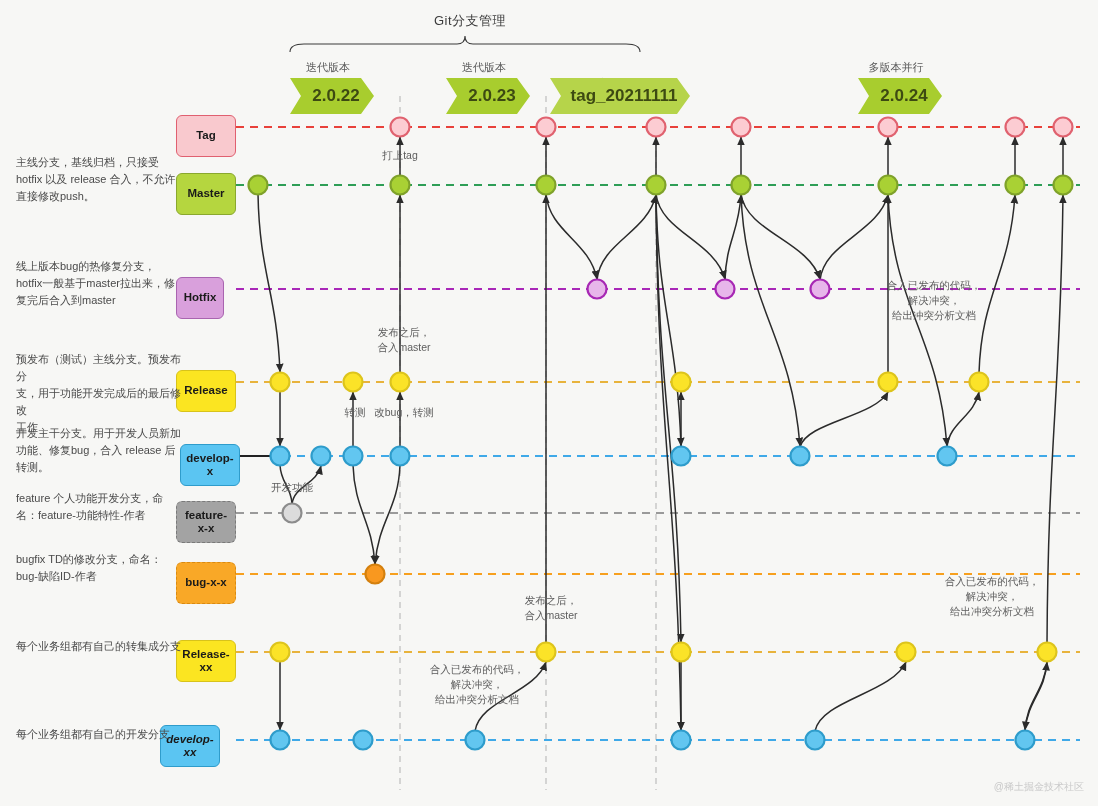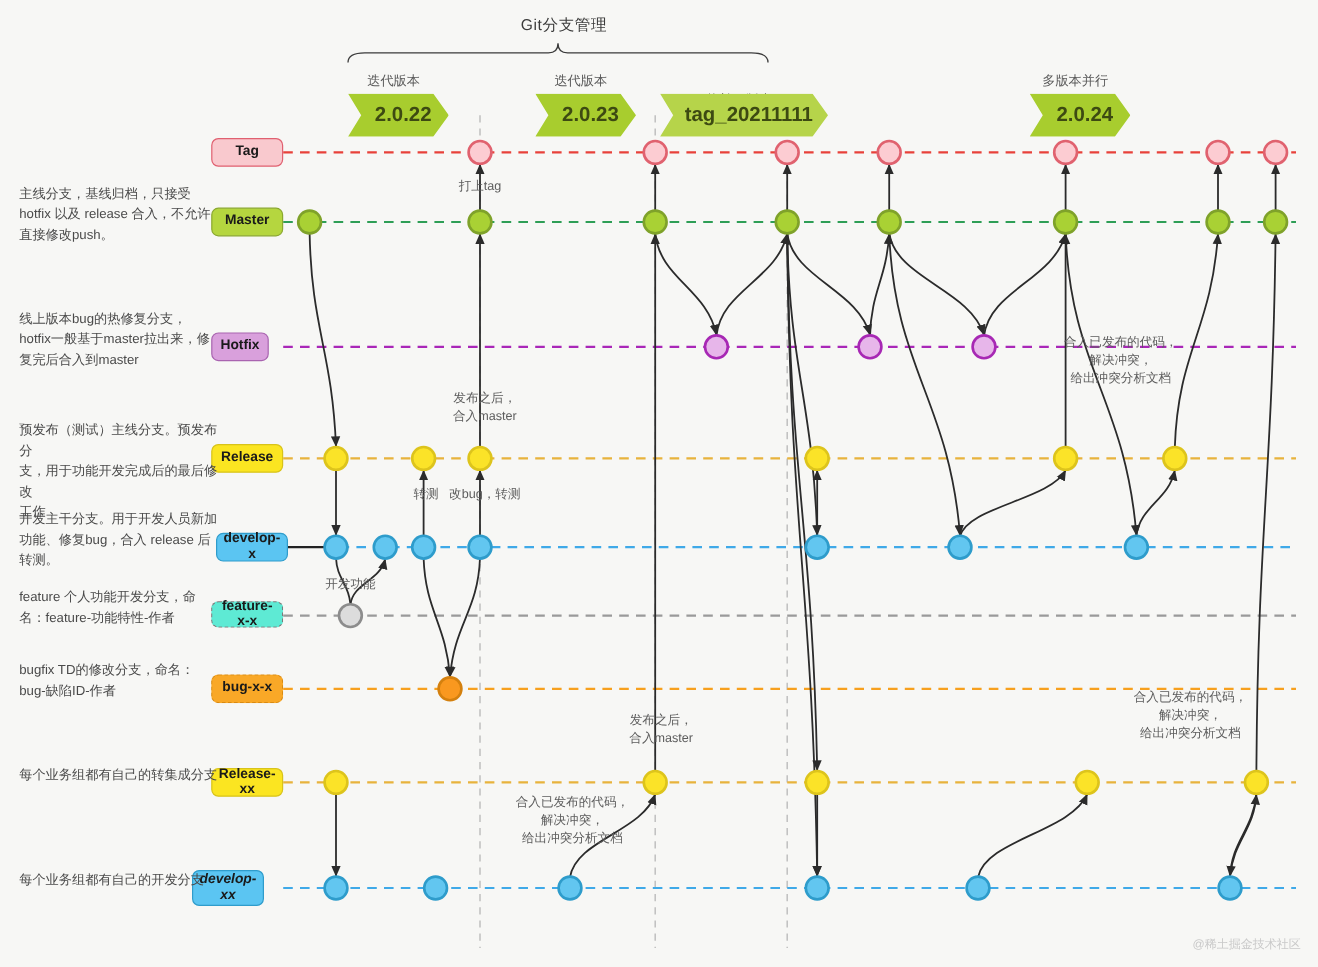--- a/index.html
+++ b/index.html
@@ -28,21 +28,21 @@
     justify-content:center;font-size:17px;font-weight:bold;color:#3d4a12;
     background:#a8cd2e;
     clip-path:polygon(0 0,calc(100% - 13px) 0,100% 50%,calc(100% - 13px) 100%,0 100%,11px 50%);
     padding-left:8px;
   }
   .chev.dashed{background:#b6d44a;}
 
   .blabel{
     position:absolute;display:flex;align-items:center;justify-content:center;
     text-align:center;font-size:11.5px;font-weight:bold;color:#1a1a1a;
-    border-radius:6px;line-height:1.15;box-sizing:border-box;padding:2px 4px;
+    border-radius:6px;line-height:1.15;box-sizing:border-box;padding:20px 4px;
   }
   .desc{
     position:absolute;font-size:11px;color:#4a4a4a;line-height:1.55;
     width:165px;left:16px;
   }
   .anno{
     position:absolute;font-size:10.5px;color:#5d5d5d;line-height:1.45;
     text-align:center;white-space:pre-line;
   }
   .wm{
@@ -185,21 +185,21 @@
       <div class="chev dashed" style="left: 550px; top: 78px; width: 132px;">tag_20211111</div>
       <div class="verlabel" style="left: 858px; top: 60px; width: 76px;">多版本并行</div>
       <div class="chev" style="left: 858px; top: 78px; width: 76px;">2.0.24</div>
     </div>
   <div id="labels-layer">
       <div class="blabel" style="left: 176px; top: 115px; width: 60px; height: 24px; background: rgb(249, 201, 206); border: 1.6px solid rgb(224, 96, 112); white-space: pre-line;">Tag</div>
       <div class="blabel" style="left: 176px; top: 173px; width: 60px; height: 24px; background: rgb(181, 214, 63); border: 1.6px solid rgb(138, 168, 46); white-space: pre-line;">Master</div>
       <div class="blabel" style="left: 176px; top: 277px; width: 48px; height: 24px; background: rgb(217, 160, 220); border: 1.6px solid rgb(169, 100, 176); white-space: pre-line;">Hotfix</div>
       <div class="blabel" style="left: 176px; top: 370px; width: 60px; height: 24px; background: rgb(251, 229, 33); border: 1.6px solid rgb(216, 195, 26); white-space: pre-line;">Release</div>
       <div class="blabel" style="left: 180px; top: 444px; width: 60px; height: 24px; background: rgb(91, 197, 242); border: 1.6px solid rgb(47, 156, 203); white-space: pre-line;">develop-x</div>
-      <div class="blabel" style="left: 176px; top: 501px; width: 60px; height: 22px; background: #5eead4; border: 1.6px dashed rgb(122, 122, 122); white-space: pre-line;">feature-x-x</div>
+      <div class="blabel" style="left: 176px; top: 501px; width: 60px; height: 22px; background: #a3a3a3; border: 1.6px dashed rgb(122, 122, 122); white-space: pre-line;">feature-x-x</div>
       <div class="blabel" style="left: 176px; top: 562px; width: 60px; height: 24px; background: rgb(249, 168, 39); border: 1.6px dashed rgb(217, 138, 18); white-space: pre-line;">bug-x-x</div>
       <div class="blabel" style="left: 176px; top: 640px; width: 60px; height: 24px; background: rgb(251, 229, 33); border: 1.6px solid rgb(216, 195, 26); white-space: pre-line;">Release-xx</div>
       <div class="blabel" style="left: 160px; top: 725px; width: 60px; height: 30px; background: rgb(91, 197, 242); border: 1.6px solid rgb(47, 156, 203); white-space: pre-line; font-style: italic;">develop-
 xx</div>
     </div>
   <div id="desc-layer">
       <div class="desc" style="top: 153.5px; white-space: pre-line;">主线分支，基线归档，只接受
 hotfix 以及 release 合入，不允许
 直接修改push。</div>
       <div class="desc" style="top: 257.5px; white-space: pre-line;">线上版本bug的热修复分支，

